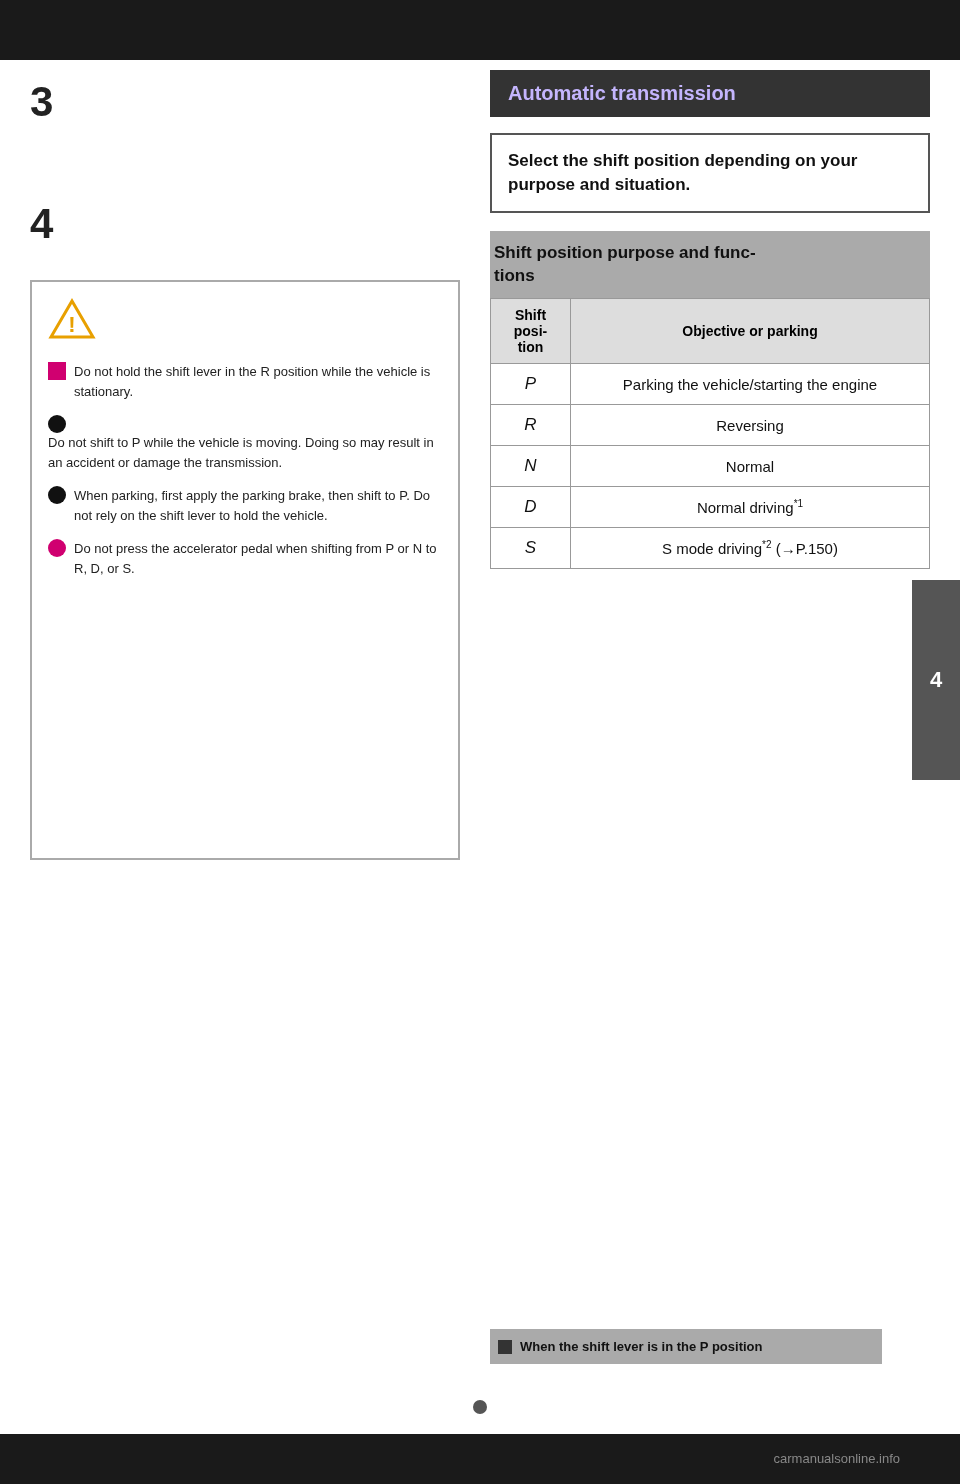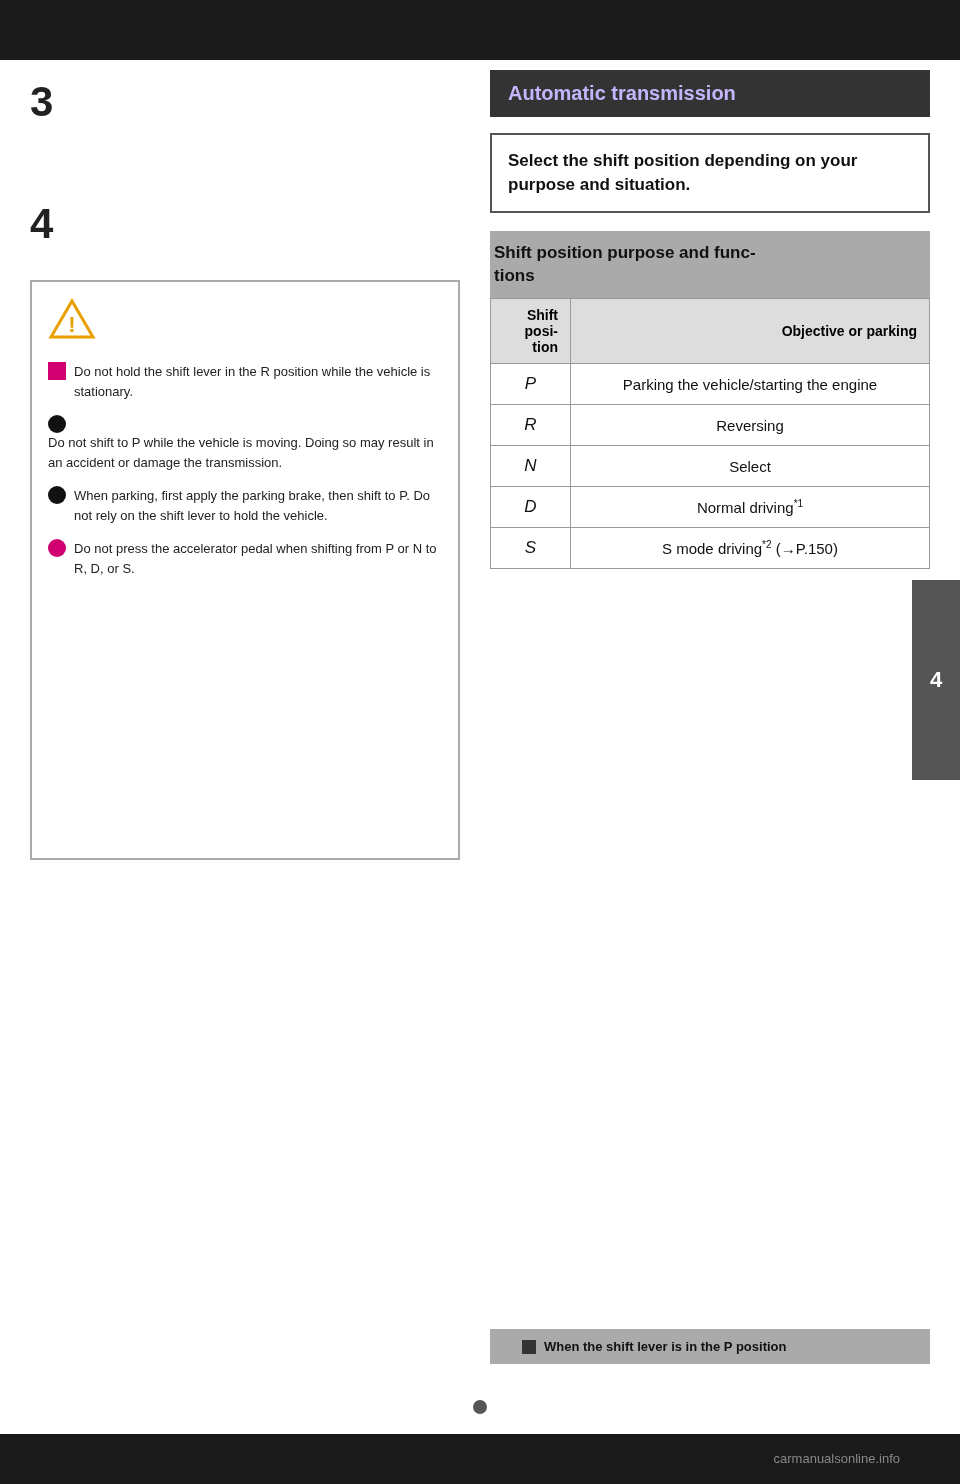--- a/index.html
+++ b/index.html
@@ -166,21 +166,21 @@
     .shift-table {
       width: 100%;
       border-collapse: collapse;
       font-size: 15px;
     }
 
     .shift-table th {
       background: #ddd;
       border: 1px solid #999;
       padding: 8px 12px;
-      text-align: right;
+      text-align: center;
       font-weight: bold;
       font-size: 14px;
     }
 
     .shift-table td {
       border: 1px solid #999;
       padding: 10px 12px;
       text-align: center;
       vertical-align: middle;
       color: #111;
@@ -191,23 +191,23 @@
       font-size: 17px;
       font-weight: normal;
       width: 80px;
     }
 
     
     .bottom-note-box {
       position: absolute;
       left: 490px;
       bottom: 120px;
-      width: 440px;
+      width: 392px;
       background: #aaa;
-      padding: 10px 32px;
+      padding: 10px 8px;
     }
 
     .bottom-note-icon {
       display: inline-block;
       width: 14px;
       height: 14px;
       background: #333;
       margin-right: 8px;
       vertical-align: middle;
       flex-shrink: 0;
@@ -318,21 +318,21 @@
       <tr>
         <td class="position-col">P</td>
         <td>Parking the vehicle/starting the engine</td>
       </tr>
       <tr>
         <td class="position-col">R</td>
         <td>Reversing</td>
       </tr>
       <tr>
         <td class="position-col">N</td>
-        <td>Select</td>
+        <td>Normal</td>
       </tr>
       <tr>
         <td class="position-col">D</td>
         <td>Normal driving<sup>*1</sup></td>
       </tr>
       <tr>
         <td class="position-col">S</td>
         <td>S mode driving<sup>*2</sup> (→P.150)</td>
       </tr>
     </tbody>

